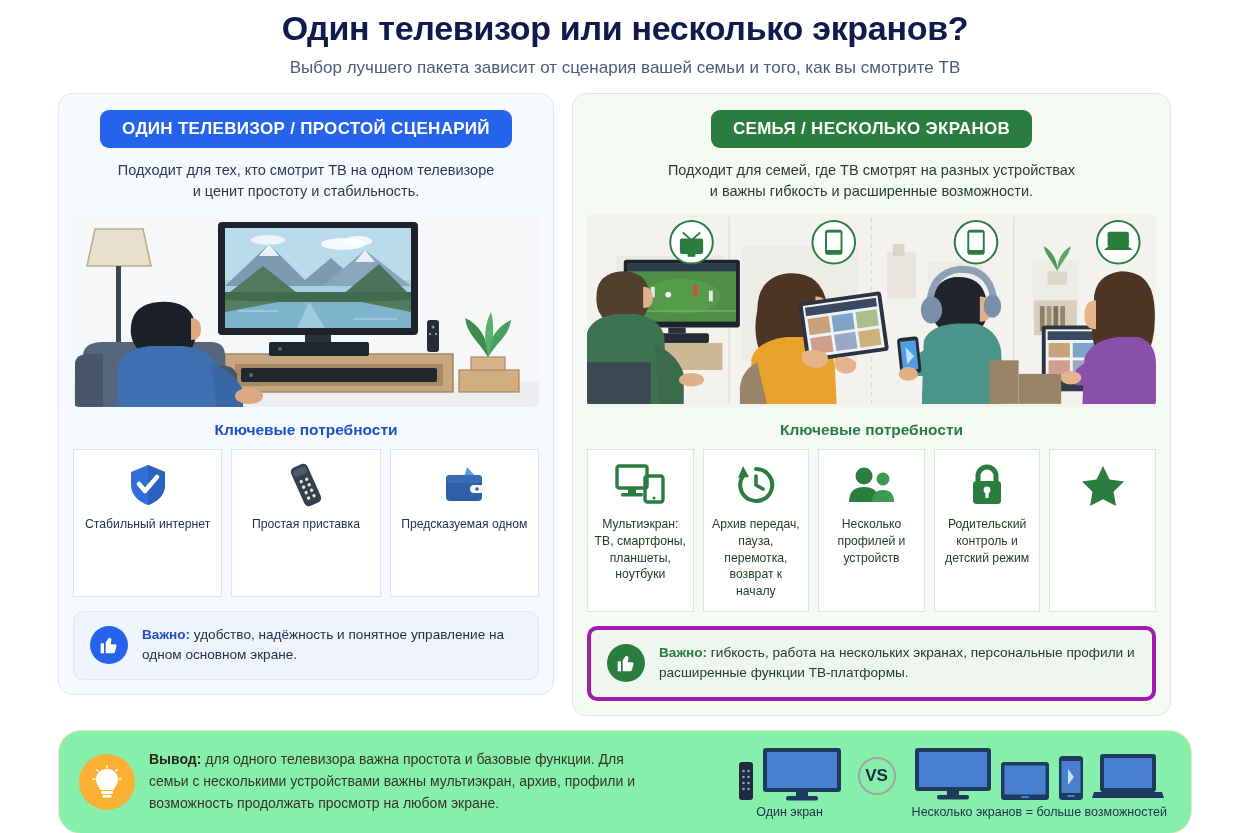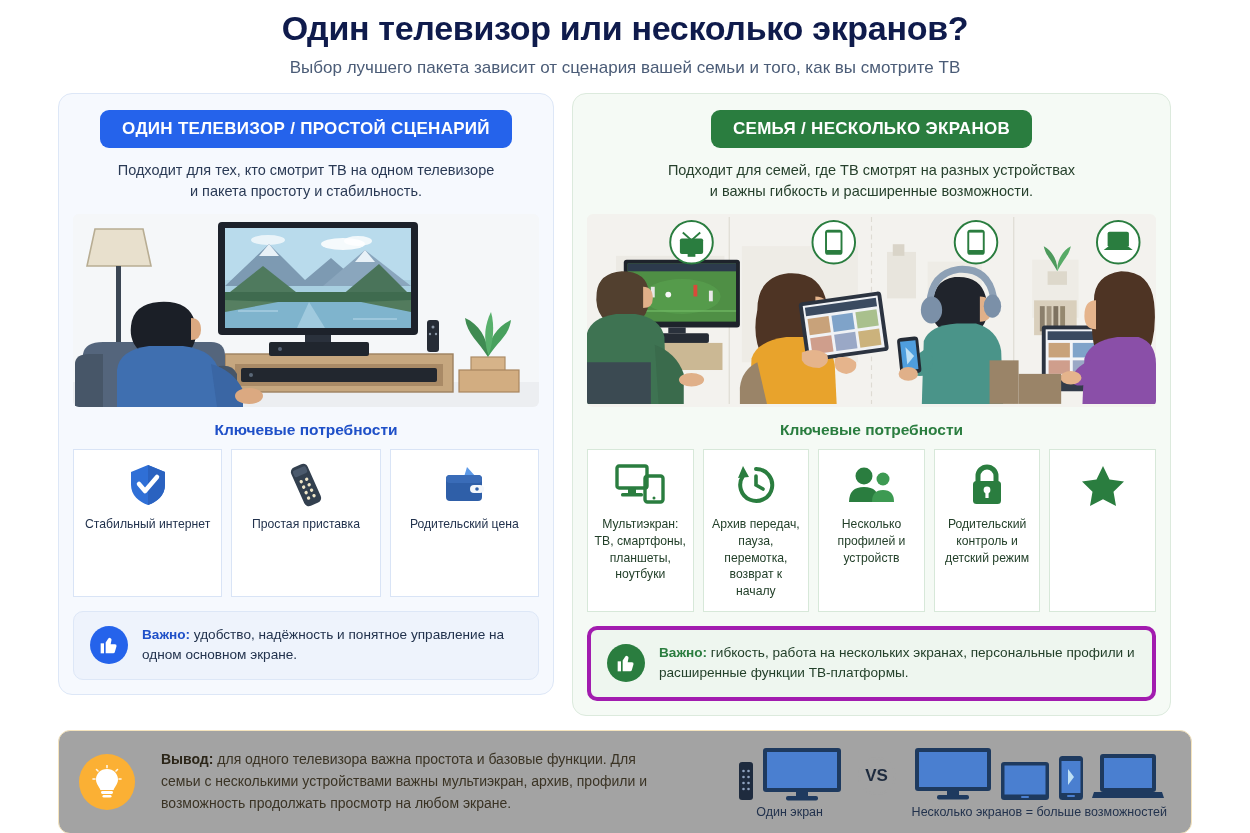--- a/index.html
+++ b/index.html
@@ -141,28 +141,28 @@
   .ci-blue  { background: #2563eb; }
   .ci-green { background: #2a7d3f; }
   .callout-text { font-size: 13.6px; line-height: 1.5; color: #22324d; }
   .callout-green .callout-text { color: #23402a; }
   .callout-text b.lead-blue  { color: #1f50c8; }
   .callout-text b.lead-green { color: #2a7d3f; }
 
   
   .conclusion {
     margin: 14px 58px 0;
-    background: #a3a3a3;
+    background: #86efac;
     border: 1px solid #f5e4bd;
-    border-radius: 12px;
+    border-radius: 23px;
     height: 104px;
     display: flex;
     align-items: center;
     padding: 0 20px;
-    gap: 26px;
+    gap: 14px;
   }
   .bulb {
     width: 56px; height: 56px; border-radius: 50%;
     background: #fbb034;
     flex: 0 0 56px;
     display: flex; align-items: center; justify-content: center;
   }
   .conclusion-text { font-size: 14px; line-height: 1.55; color: #3a3324; flex: 0 0 510px; }
   .conclusion-text b { color: #2b2518; }
 
@@ -189,21 +189,21 @@
 <div class="panels">
 
   <div class="panel panel-left">
 
     <div class="badge-wrap">
       <span class="badge badge-blue">ОДИН ТЕЛЕВИЗОР / ПРОСТОЙ СЦЕНАРИЙ</span>
     </div>
 
     <div class="panel-desc">
       <div>Подходит для тех, кто смотрит ТВ на одном телевизоре</div>
-      <div>и пакета простоту и стабильность.</div>
+      <div>и ценит простоту и стабильность.</div>
     </div>
 
     <div class="illus illus-left">
       <svg viewBox="0 0 466 193" xmlns="http://www.w3.org/2000/svg">
         <rect width="466" height="193" fill="#f5f7f9"></rect>
 
         <rect x="0" y="168" width="466" height="25" fill="#eceef1"></rect>
 
         <path d="M22 15 L70 15 L78 52 L14 52 Z" fill="#e8e0cd" stroke="#b8ad93" stroke-width="1.6"></path>
         <rect x="43" y="52" width="5" height="92" fill="#3b4654"></rect>
@@ -308,21 +308,21 @@
       <div class="card card-blue">
         <div class="card-icon">
           <svg width="44" height="40" viewBox="0 0 44 40">
             <path d="M25 2 L34 12 L22 12 Z" fill="#5d9ae8"></path>
             <rect x="4" y="10" width="36" height="26" rx="4" fill="#2f5fa8"></rect>
             <rect x="4" y="10" width="36" height="8" rx="4" fill="#3a6cb8"></rect>
             <rect x="28" y="20" width="14" height="8" rx="4" fill="#f4f7fb"></rect>
             <circle cx="35" cy="24" r="1.8" fill="#2f5fa8"></circle>
           </svg>
         </div>
-        <div class="card-label">Родительский цена</div>
+        <div class="card-label">Предсказуемая одном</div>
       </div>
 
     </div>
 
     <div class="callout callout-blue">
       <div class="callout-icon ci-blue">
         <svg width="20" height="20" viewBox="0 0 24 24" fill="#ffffff">
           <path d="M2 10h4v12H2z"></path>
           <path d="M8 22h9a2 2 0 0 0 2-1.6l2-7A2 2 0 0 0 19 11h-5l1-5a2.2 2.2 0 0 0-3.6-2L8 9z"></path>
         </svg>

